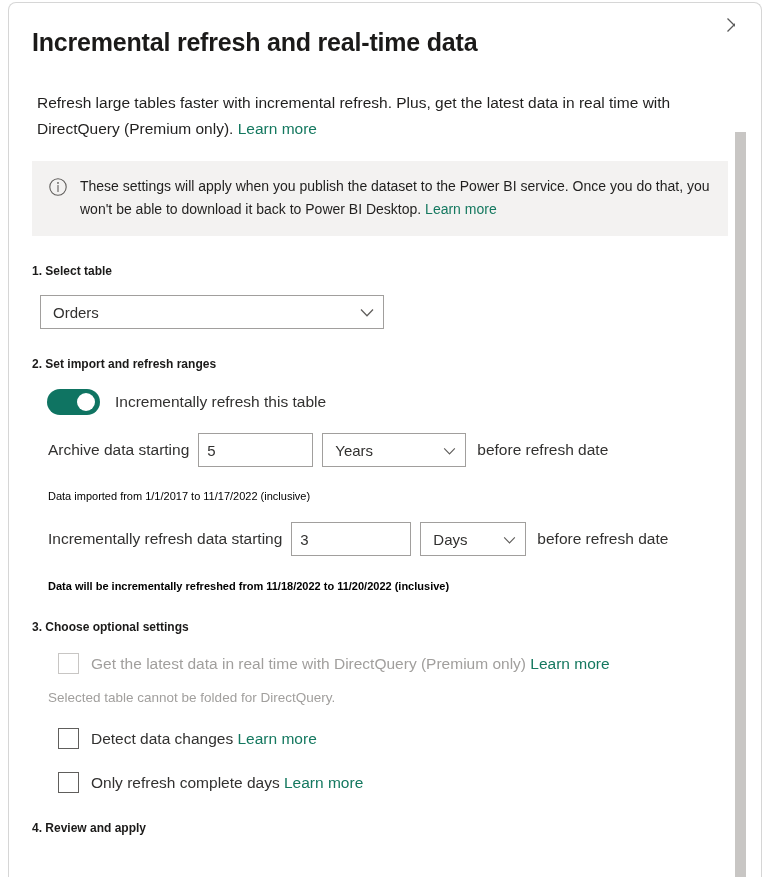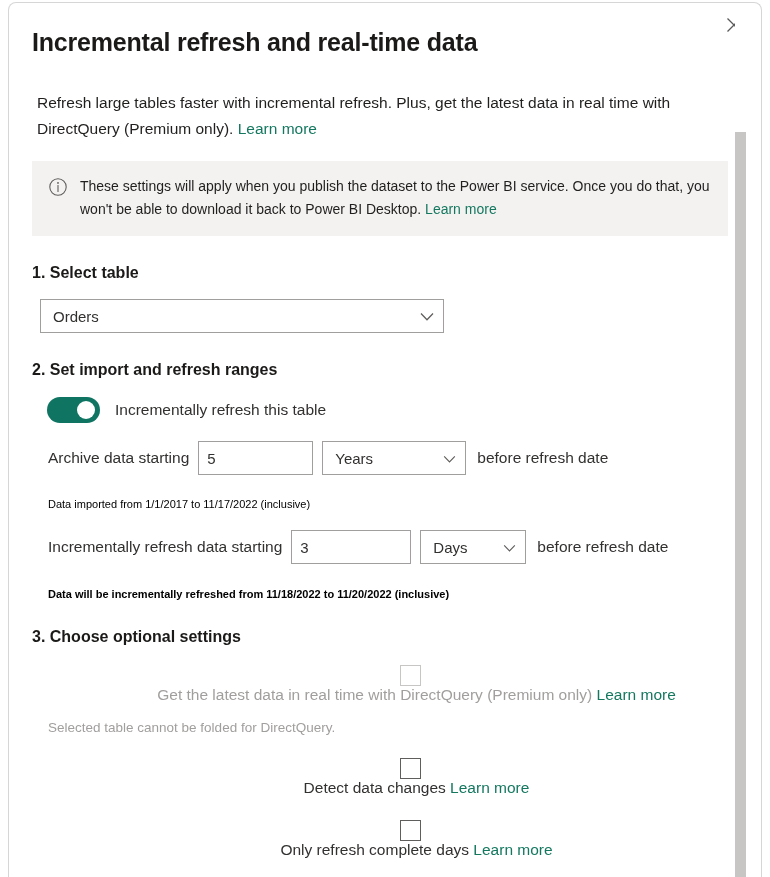--- a/index.html
+++ b/index.html
@@ -101,21 +101,21 @@
   .banner-text {
     font-size: 14px;
     line-height: 23px;
     color: #201f1e;
   }
 
   
   h2.section {
     margin: 0;
     padding: 28px 0 0 23px;
-    font-size: 16px;
+    font-size: 12px;
     font-weight: 600;
     color: #1b1a19;
   }
 
   
   .combobox {
     position: relative;
     height: 34px;
     border: 1px solid #a19f9d;
     background: #ffffff;
@@ -130,21 +130,21 @@
   .combobox .chev {
     position: absolute;
     right: 9px;
     top: 50%;
     transform: translateY(-50%);
     pointer-events: none;
   }
 
   #table-select {
     margin: 17px 8px 0 31px;
-    width: 404px;
+    width: 344px;
   }
 
   
   .toggle-row {
     display: flex;
     align-items: center;
     margin: 18px 0 0 38px;
   }
   .toggle {
     width: 53px;
@@ -217,21 +217,20 @@
   }
   #archive-hint { margin-top: 23px; }
   #incremental-hint { margin-top: 24px; font-weight: bold; }
 
   
   .check-row {
     display: flex;
     align-items: center;
     margin-left: 49px;
     white-space: nowrap;
-    flex-direction: column;
   }
   #cb-directquery-row { margin-top: 19px; }
   #cb-completedays-row { margin-top: 23px; }
   #cb-detectchanges-row { margin-top: 23px; }
 
   .checkbox {
     width: 21px;
     height: 21px;
     border: 1px solid #605e5c;
     background: #ffffff;

